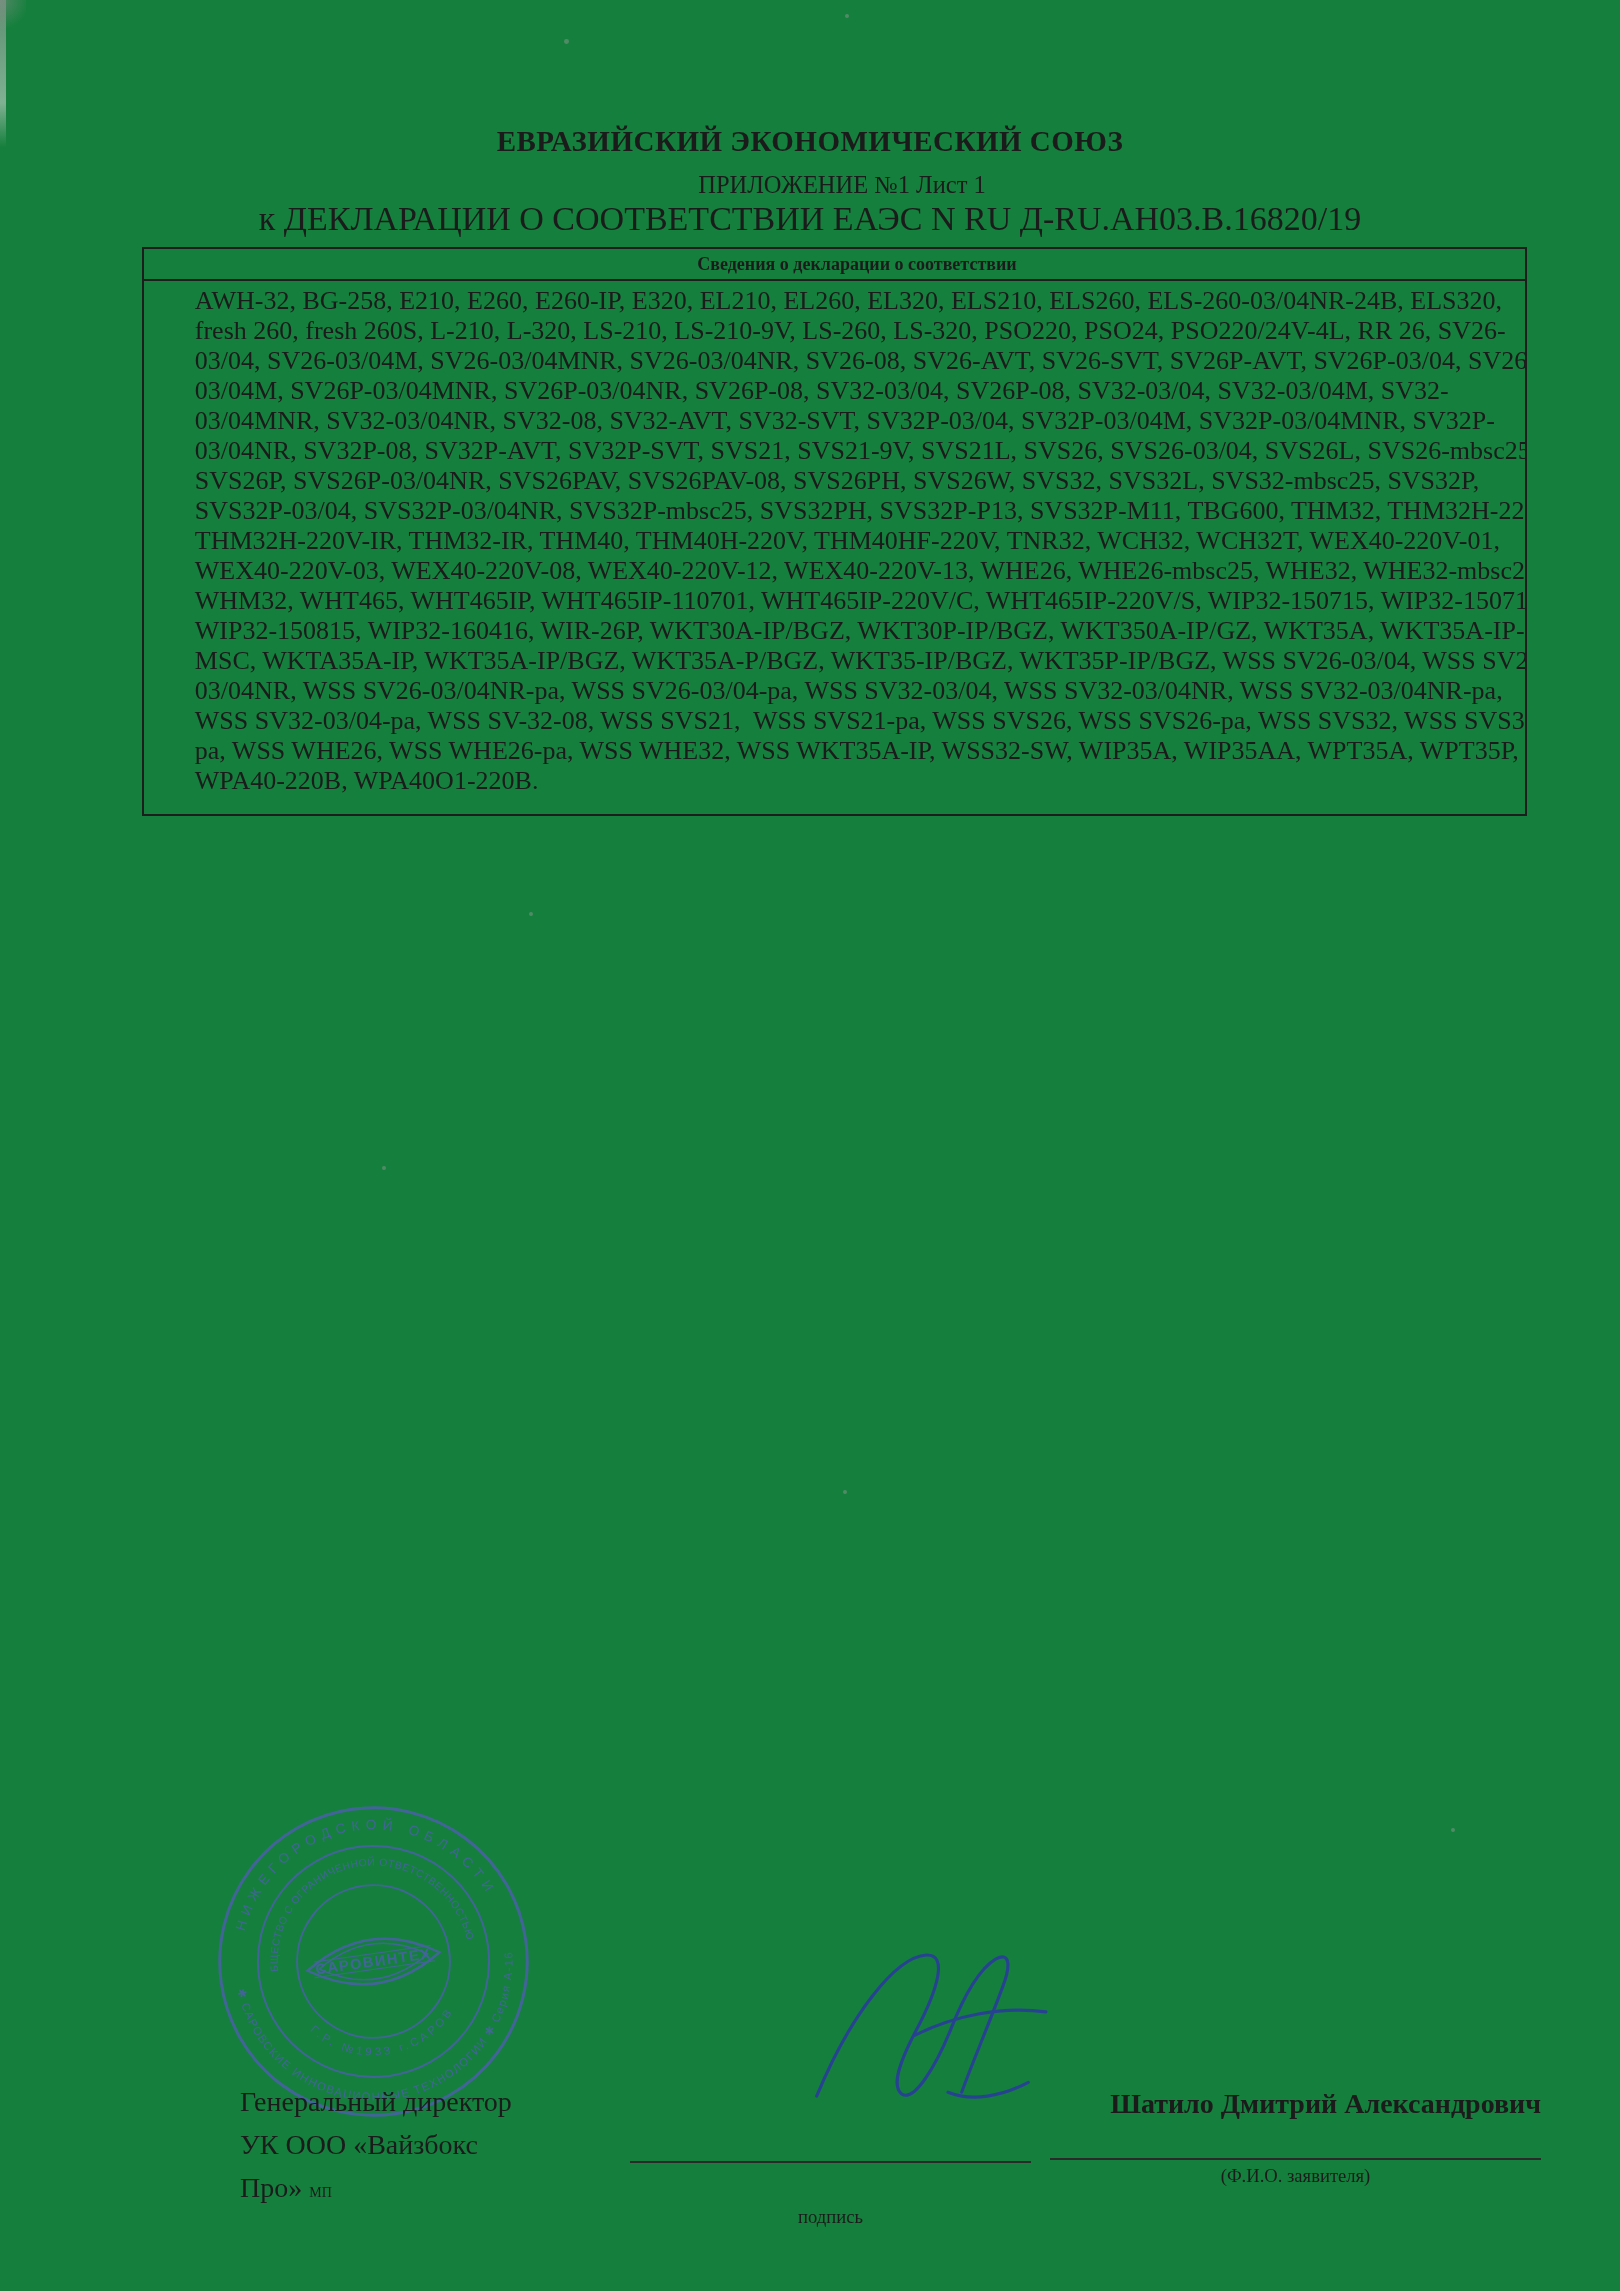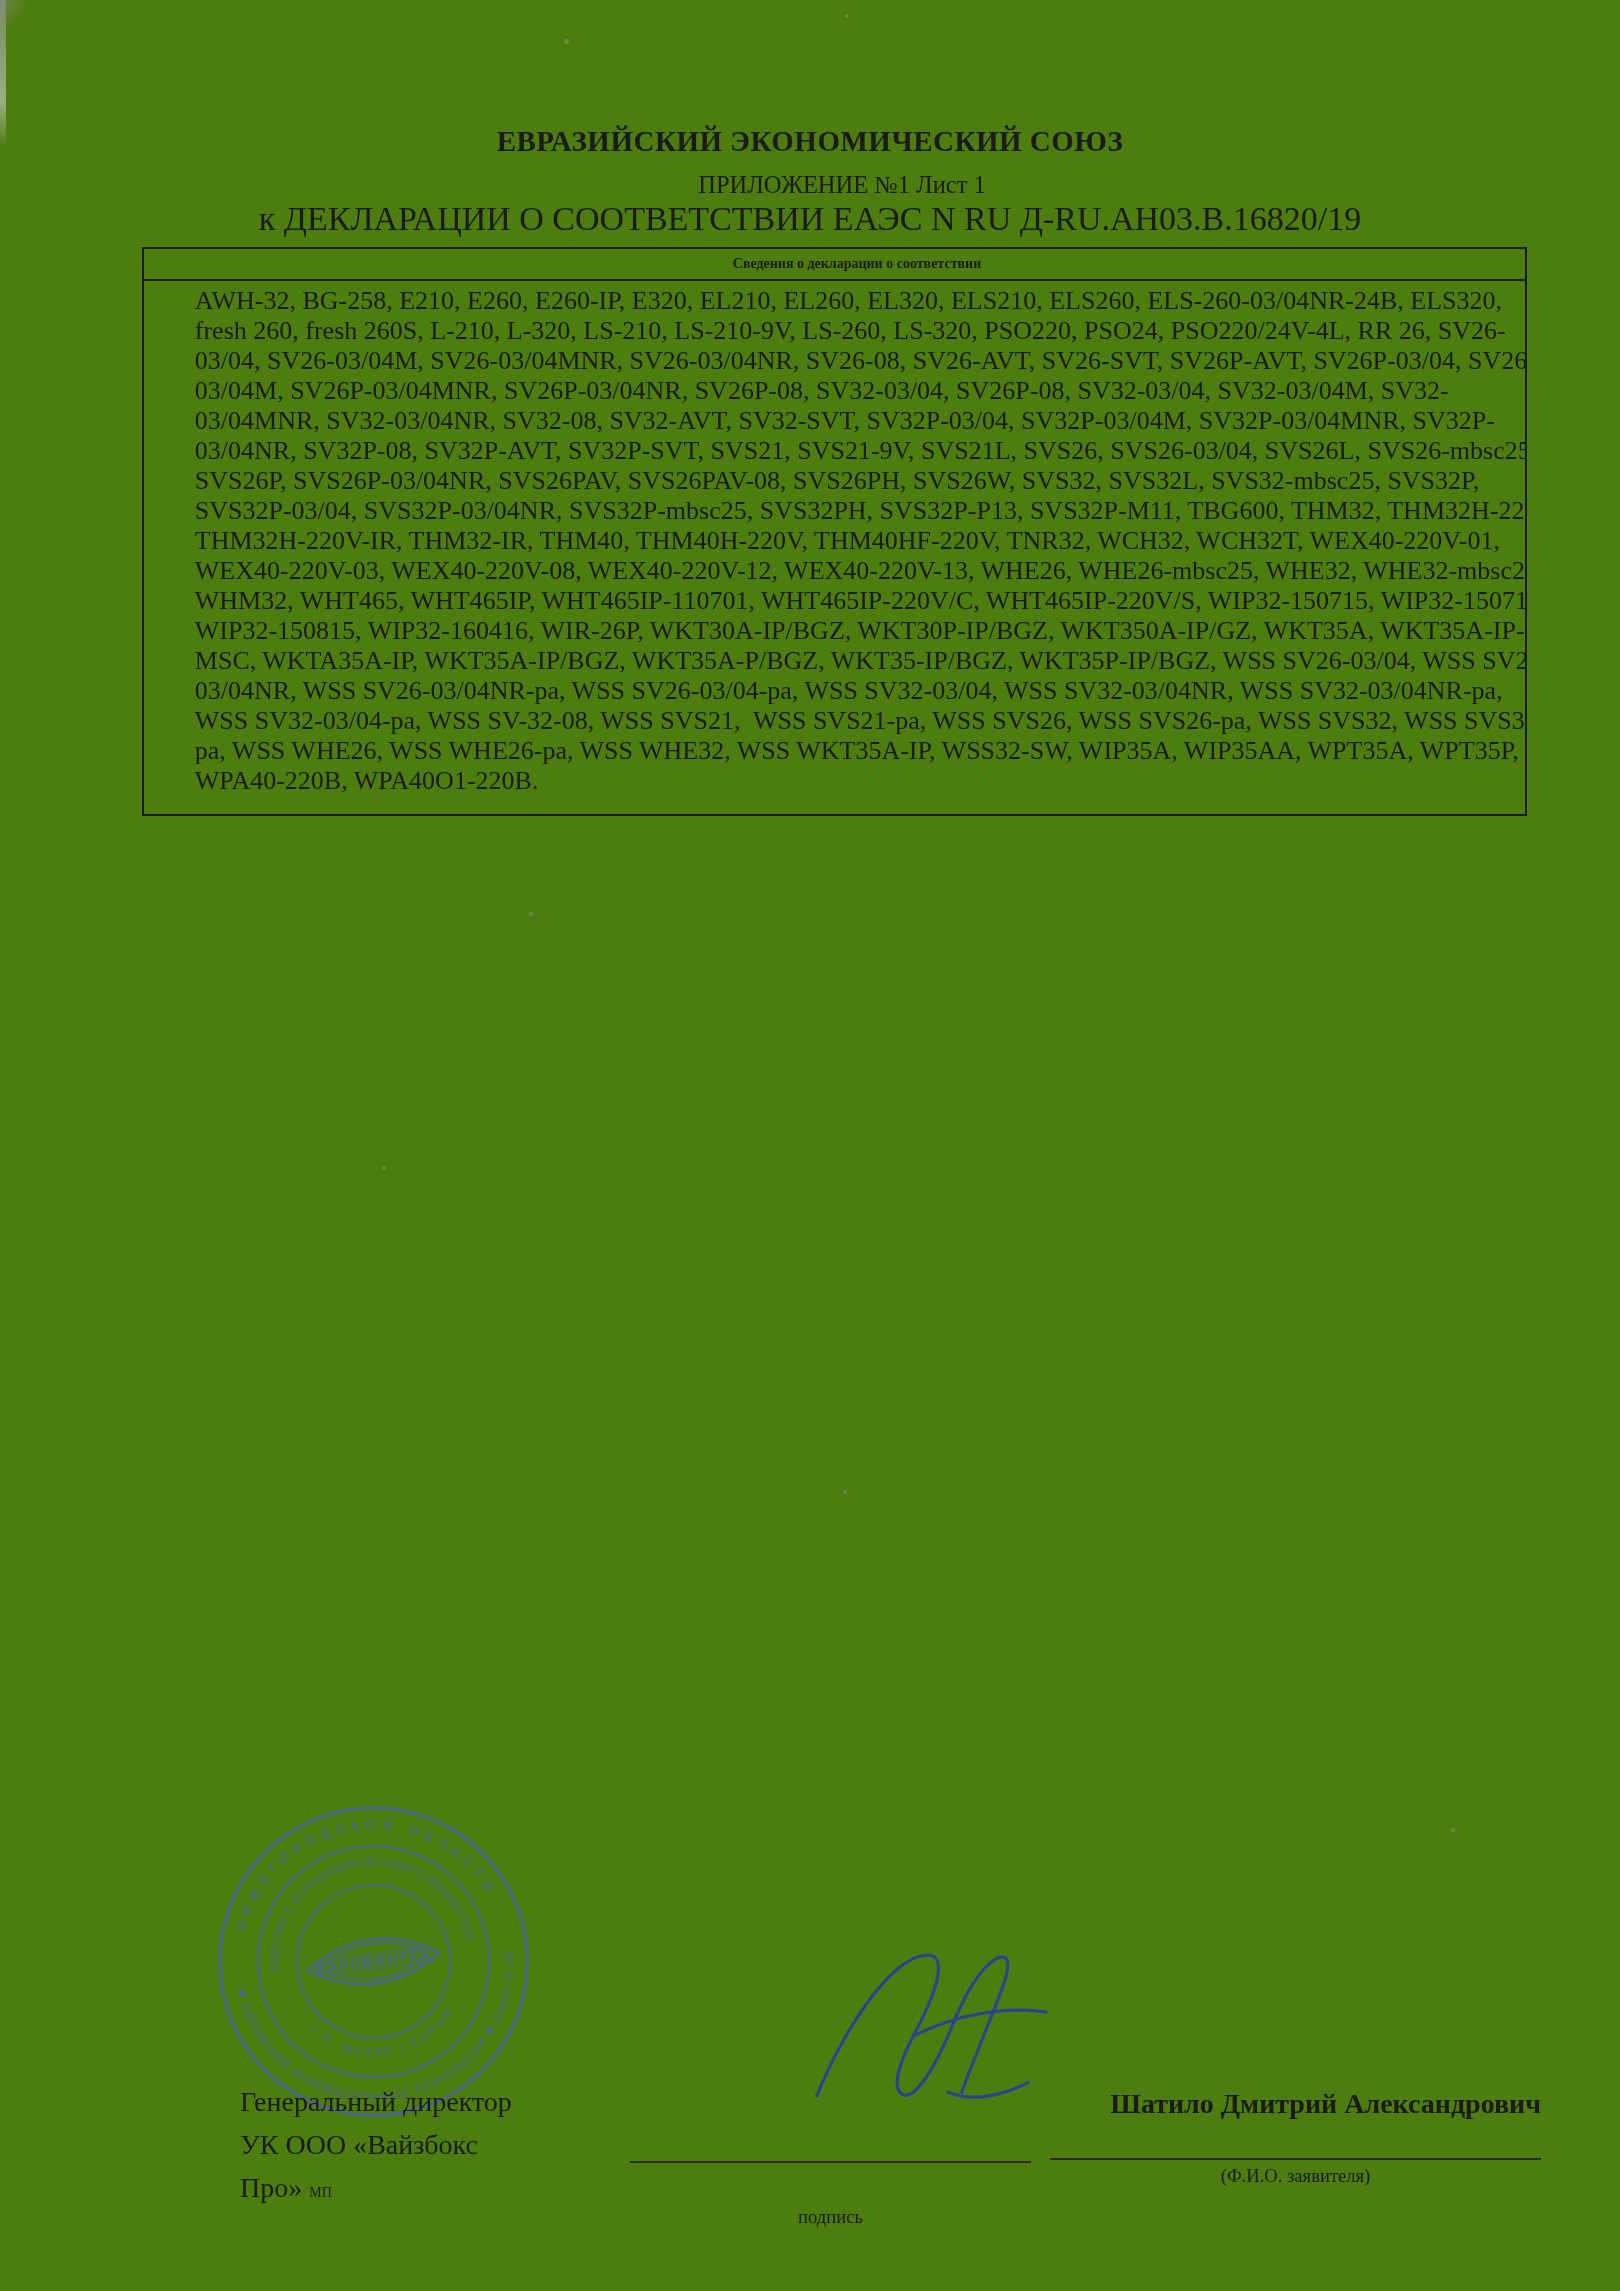--- a/index.html
+++ b/index.html
@@ -1,20 +1,20 @@
 <!DOCTYPE html>
 <html><head>
 <meta charset="utf-8">
 <style>
   html,body{margin:0;padding:0;background:#e8e8e8;}
   .page{
     position:relative;
     width:1620px;height:2292px;
     margin:0 auto;
-    background:#4d7c0f;
+    background:#15803d;
     font-family:"Liberation Serif", serif;
     color:#1b1b1b;
     overflow:hidden;
   }
   
   .hdr-title{
     position:absolute;left:0;top:125px;width:100%;
     text-align:center;font-size:29px;font-weight:bold;letter-spacing:0.5px;
   }
   .hdr-appendix{
@@ -25,21 +25,21 @@
     position:absolute;left:0;top:200px;width:100%;
     text-align:center;font-size:34px;
   }
   
   .conf-table{
     position:absolute;left:142px;top:247px;width:1385px;height:569px;
     border:2px solid #1d1d1d;box-sizing:border-box;
   }
   .conf-table .thead{
     height:30px;border-bottom:2.9px solid #1d1d1d;
-    text-align:center;font-size:14px;font-weight:bold;
+    text-align:center;font-size:18px;font-weight:bold;
     line-height:30px;
     padding-left:45px;
   }
   .conf-table .tbody{
     padding:4.9px 9.8px 0 9.8px;
     font-size:26px;line-height:30px;
     white-space:pre;overflow:hidden;margin-left:41px;
   }
   
   .position-block{

